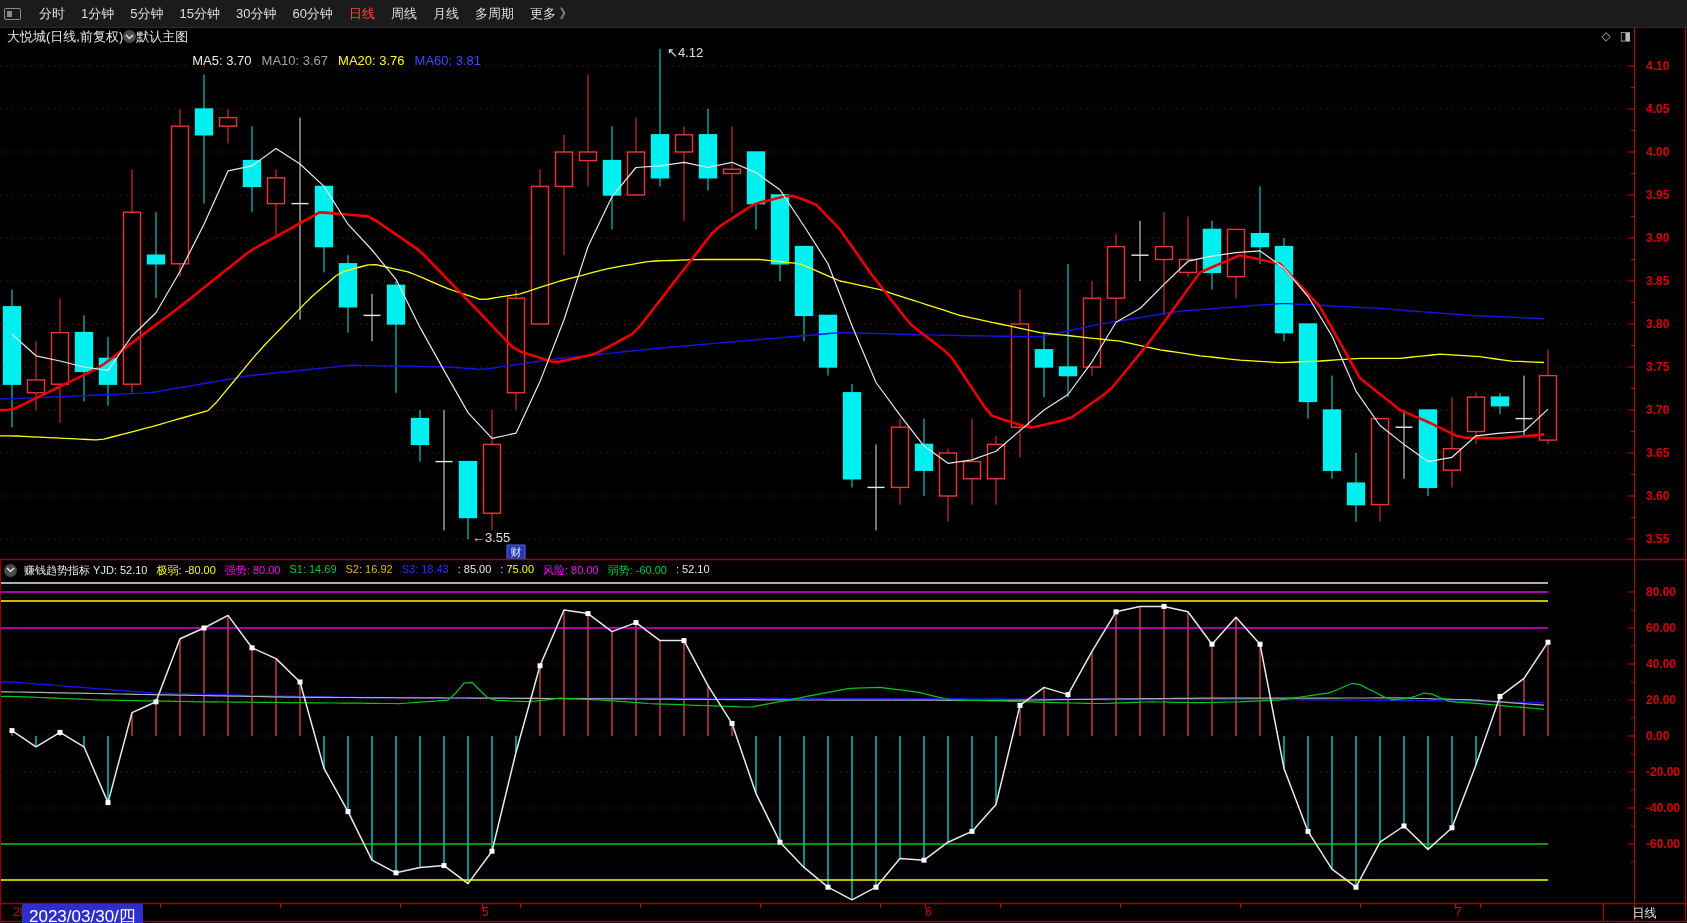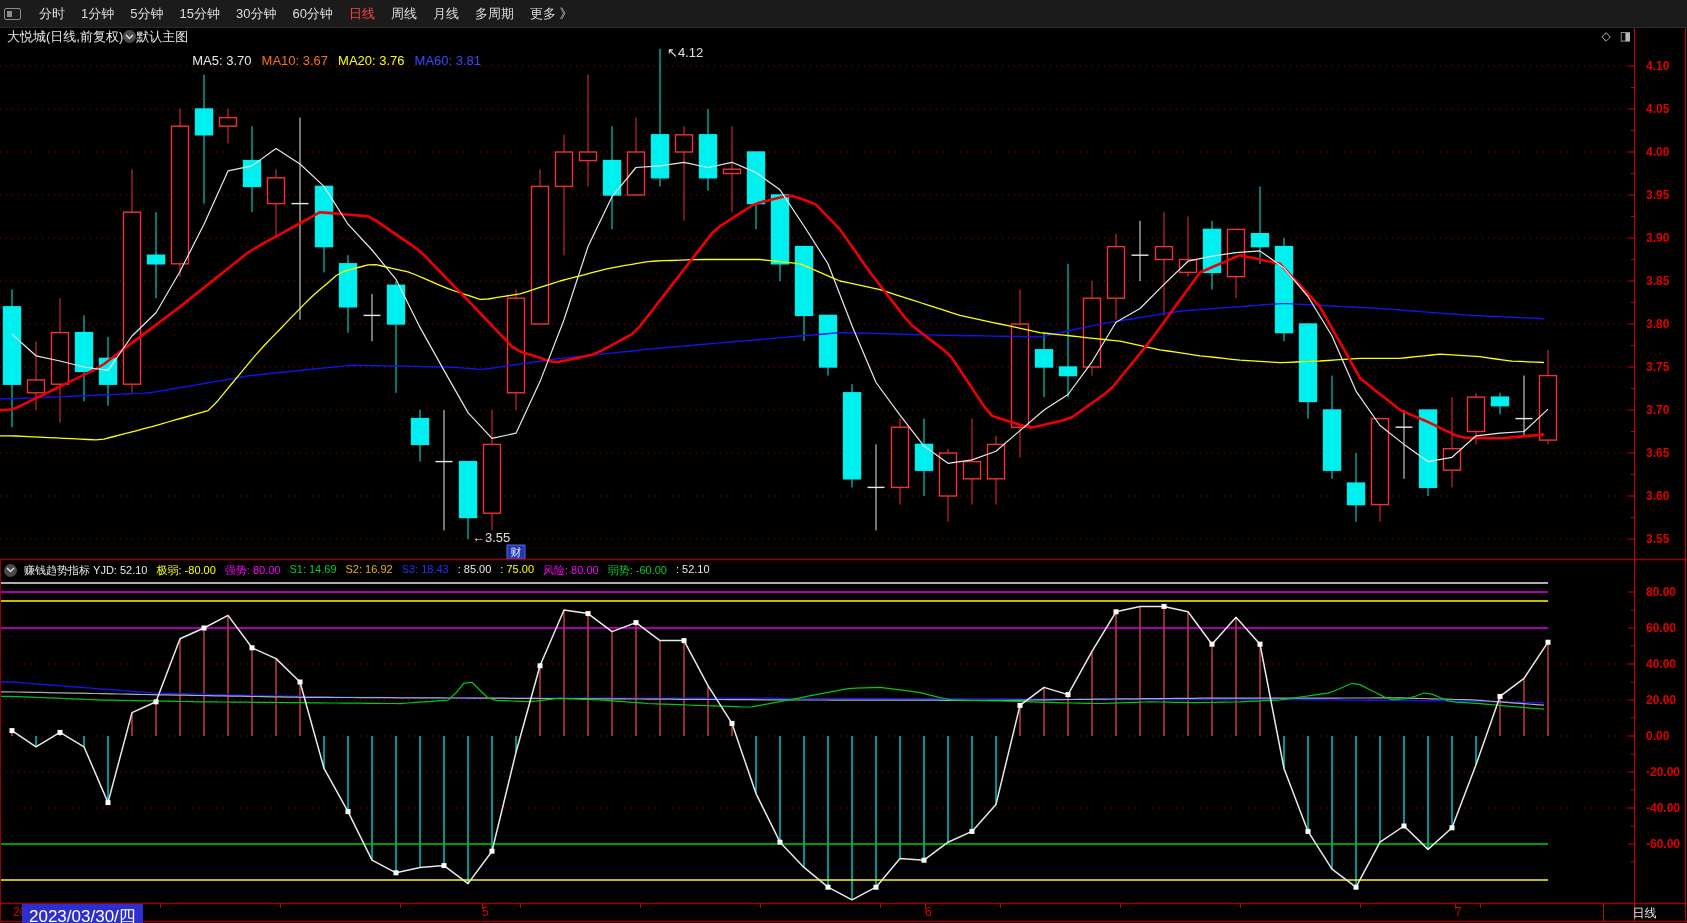--- a/index.html
+++ b/index.html
@@ -64,21 +64,21 @@
   <div class="title-row">
     <span>大悦城(日线,前复权)</span>
     <span class="circle-ico">
       <svg width="9" height="6" viewBox="0 0 9 6">
           <path d="M1 1 L4.5 4.5 L8 1" stroke="#ddd" stroke-width="1.5" fill="none"></path>
         </svg>
     </span>
     <span>默认主图</span>
     <span id="ma-labels" style="display:flex;gap:10px;margin-left:4px;margin-top:48px;">
         <span class="ma-label" style="color: rgb(232, 232, 232);">MA5: 3.70</span>
-        <span class="ma-label" style="color: #f97316;">MA10: 3.67</span>
+        <span class="ma-label" style="color: #a3a3a3;">MA10: 3.67</span>
         <span class="ma-label" style="color: rgb(255, 255, 0);">MA20: 3.76</span>
         <span class="ma-label" style="color: rgb(60, 70, 255);">MA60: 3.81</span>
       </span>
   </div>
   <div class="title-corner">
     <span>◇</span>
     <span>◨</span>
   </div>
 
   <svg class="chart" id="chart-svg" width="1687" height="923" viewBox="0 0 1687 923">

